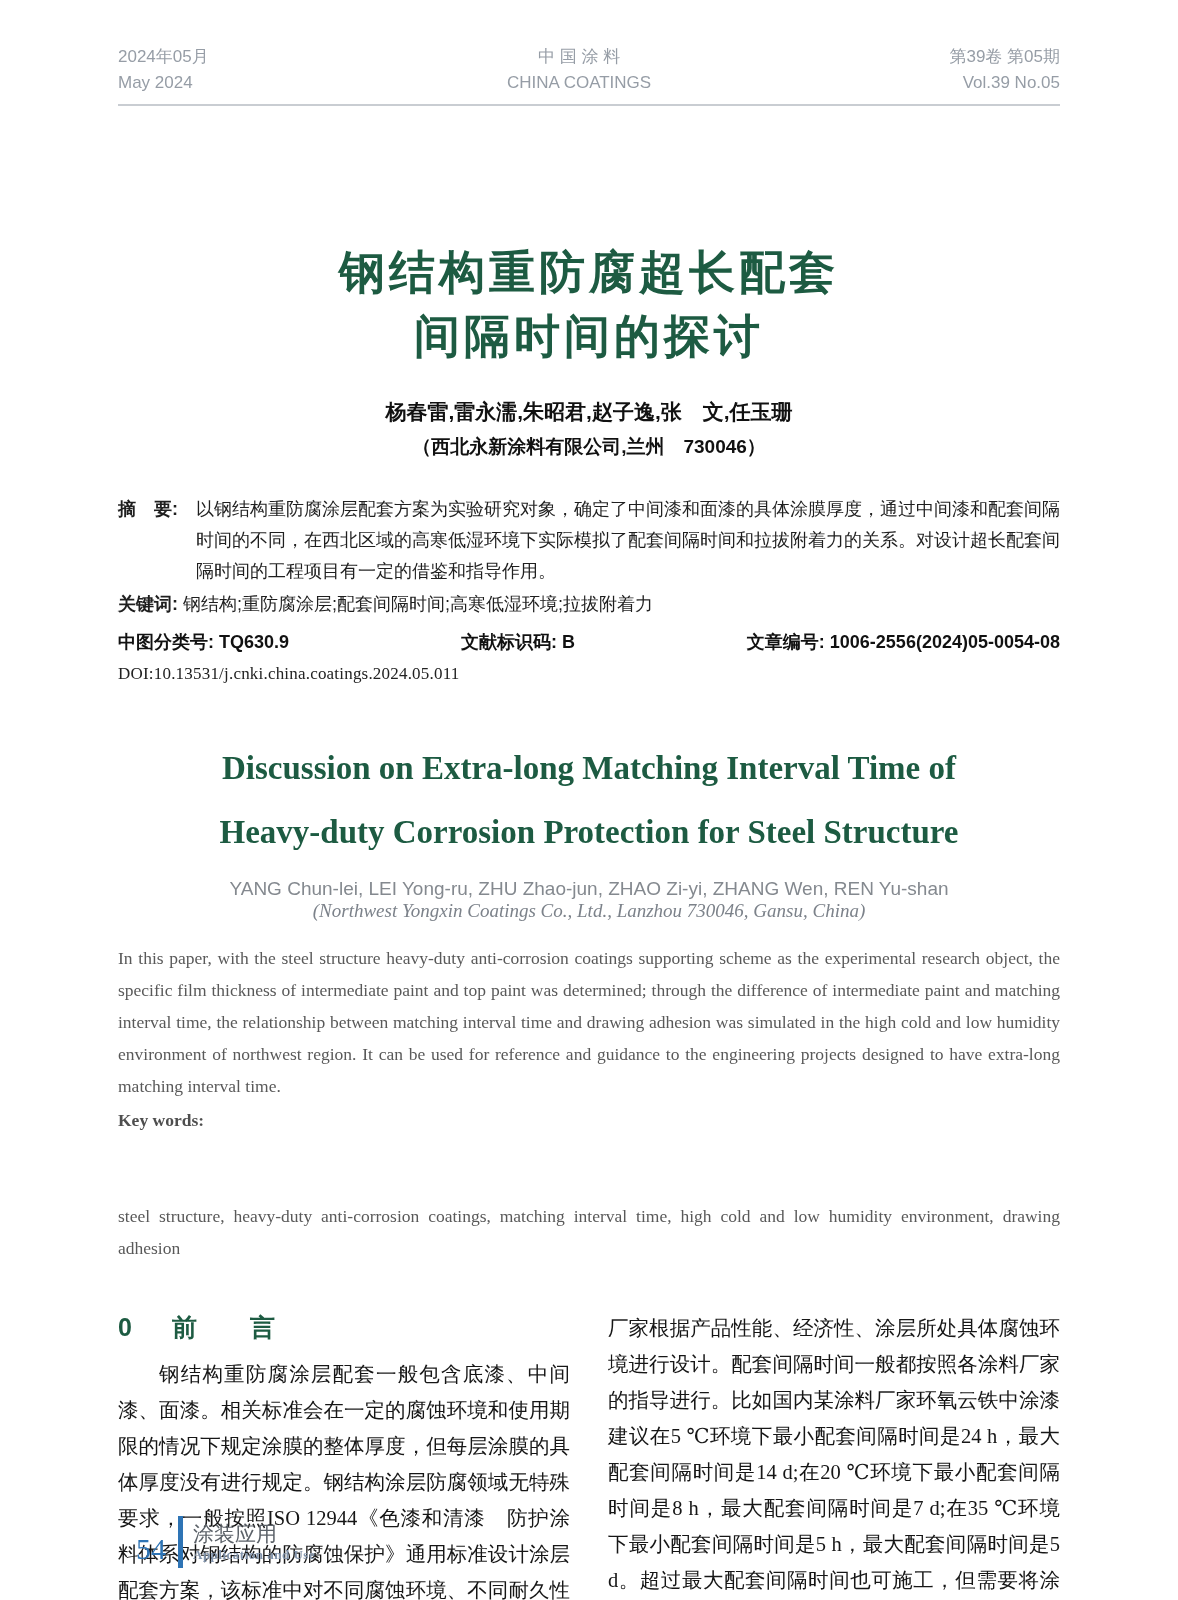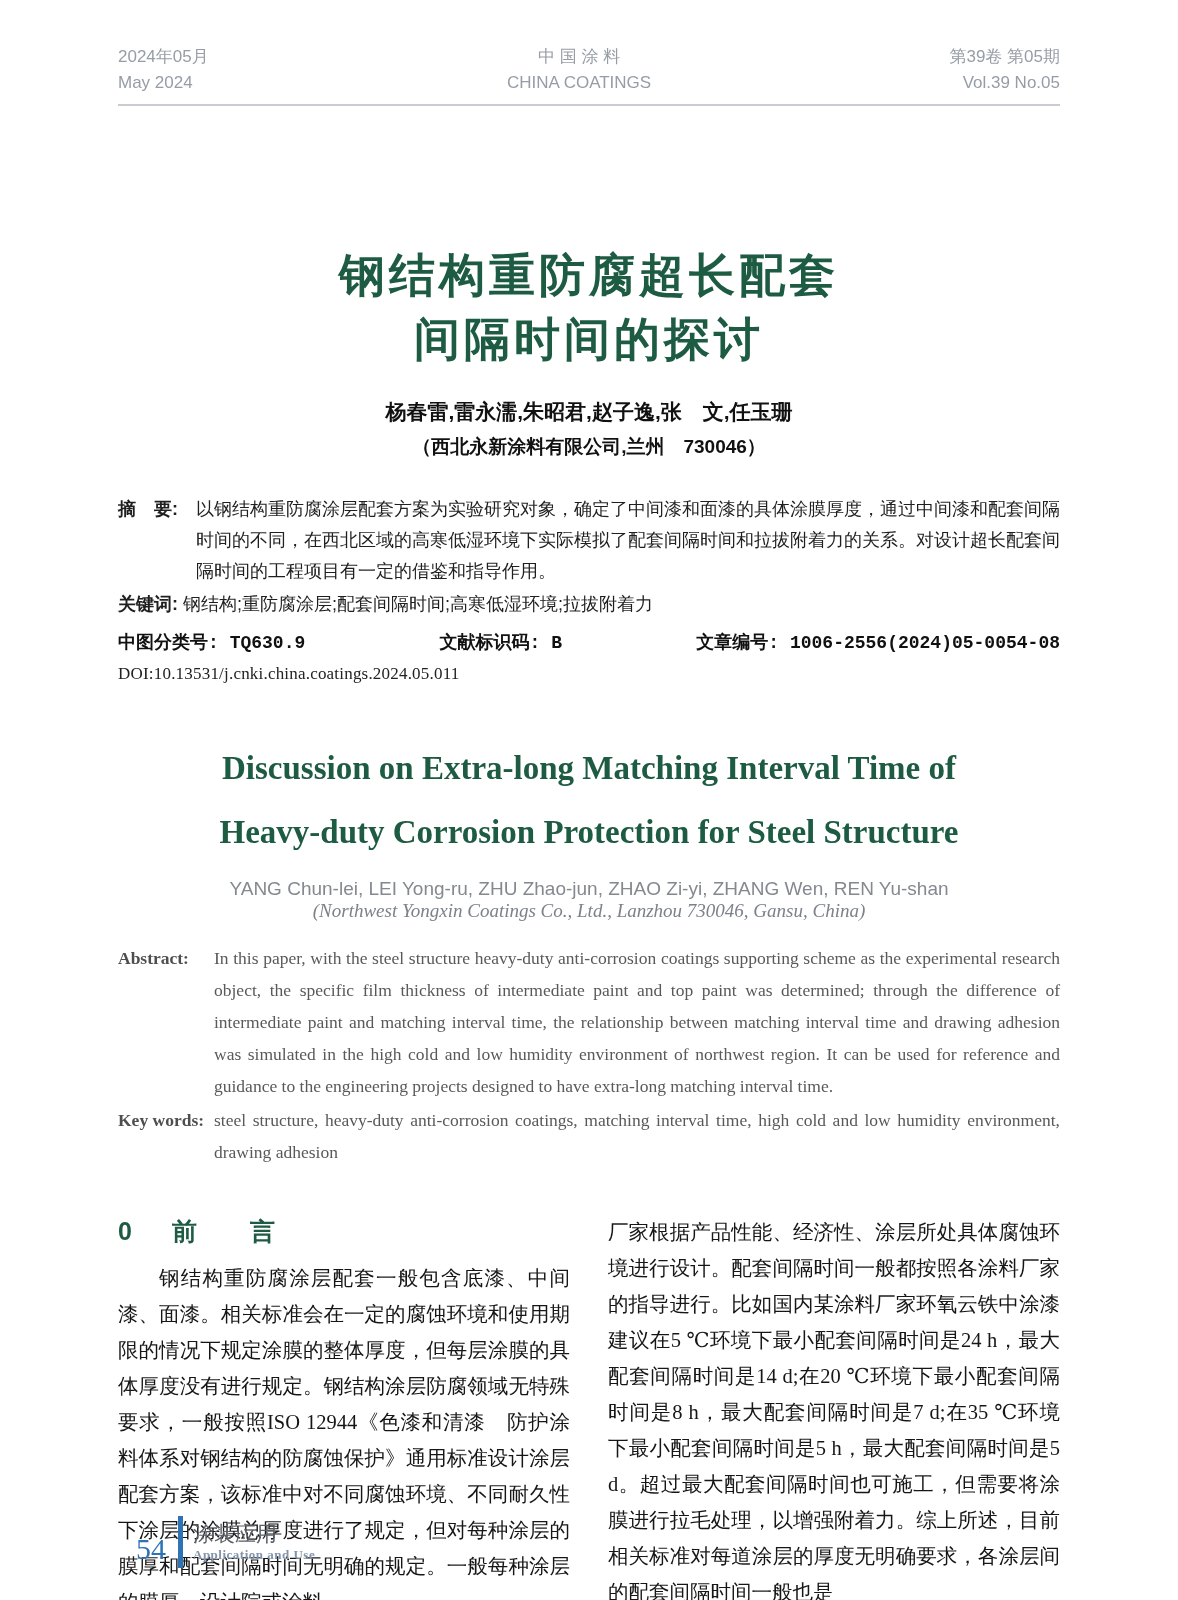--- a/index.html
+++ b/index.html
@@ -18,21 +18,21 @@
     padding-bottom:8px;color:#969da6;
     font-family:"Liberation Sans","DejaVu Sans",sans-serif;font-size:17px;line-height:26px;
   }
   .jheader .col{white-space:nowrap;}
   .jheader .col.center{text-align:center;}
   .jheader .col.right{text-align:right;}
 
   
   .cn-title{
     margin-top:138px;text-align:center;color:#1d5b42;
-    font-family:Liberation Serif, serif;
+    font-family:Liberation Mono, monospace;
     font-weight:bold;font-size:46px;line-height:64px;letter-spacing:4px;
   }
   .cn-authors{
     margin-top:26px;text-align:center;font-size:21px;font-weight:bold;
     font-family:"Liberation Sans","DejaVu Sans",sans-serif;color:#111;
   }
   .cn-affil{
     margin-top:8px;text-align:center;font-size:19px;
     font-family:"Liberation Sans","DejaVu Sans",sans-serif;color:#111;font-weight:bold;
   }
@@ -47,21 +47,21 @@
   .cn-abs .txt{flex:1;text-align:justify;}
   .cn-kw{
     margin-top:2px;font-family:"Liberation Sans","DejaVu Sans",sans-serif;
     font-size:18px;line-height:31px;color:#1f1f1f;
   }
   .cn-kw .lbl{font-weight:bold;}
 
   
   .meta-row{
     margin-top:10px;display:flex;justify-content:space-between;
-    font-family:Liberation Mono, monospace;
+    font-family:Liberation Sans, sans-serif;
     font-size:18px;color:#111;gap:47px;
   }
   .meta-row .lbl{font-weight:bold;}
   .meta-row .val{font-weight:600;}
   .doi-line{margin-top:10px;font-size:17px;color:#222;letter-spacing:.2px;}
 
   
   .en-title{
     margin-top:52px;text-align:center;color:#1d5b42;
     font-weight:bold;font-size:33px;line-height:64px;
@@ -69,21 +69,21 @@
   .en-authors{margin-top:14px;text-align:center;font-family:"Liberation Sans","DejaVu Sans",sans-serif;
     font-size:19px;color:#84898f;}
   .en-affil{text-align:center;font-style:italic;font-size:19px;color:#7c828a;}
 
   
   .en-abs{
     margin-top:20px;display:flex;font-size:17.5px;line-height:32px;color:#595959;
   }
   .en-abs .lbl{flex:0 0 96px;font-weight:bold;color:#4e4e4e;white-space:nowrap;}
   .en-abs .txt{flex:1;text-align:justify;}
-  .en-kw{margin-top:2px;display:flex;font-size:17.5px;line-height:32px;color:#595959;}
+  .en-kw{margin-top:2px;display:flex;font-size:17.5px;line-height:32px;color:#595959;flex-direction:column;}
   .en-kw .lbl{flex:0 0 96px;font-weight:bold;color:#4e4e4e;white-space:nowrap;}
   .en-kw .txt{flex:1;text-align:justify;}
 
   
   .bodycols{margin-top:46px;display:flex;gap:38px;}
   .colL,.colR{flex:1;}
   .sec-head{
     font-family:"Liberation Sans","DejaVu Sans",sans-serif;
     color:#1d5b42;font-weight:bold;font-size:25px;line-height:34px;
     margin-bottom:12px;display:flex;align-items:baseline;
@@ -165,21 +165,20 @@
     <div class="doi-line">DOI:10.13531/j.cnki.china.coatings.2024.05.011</div>
 
     <div class="en-title">
       <div>Discussion on Extra-long Matching Interval Time of</div>
       <div>Heavy-duty Corrosion Protection for Steel Structure</div>
     </div>
     <div class="en-authors">YANG Chun-lei, LEI Yong-ru, ZHU Zhao-jun, ZHAO Zi-yi, ZHANG Wen, REN Yu-shan</div>
     <div class="en-affil">(Northwest Yongxin Coatings Co., Ltd., Lanzhou 730046, Gansu, China)</div>
 
     <div class="en-abs">
-      <div class="lbl">Abstract:</div>
       <div class="txt">In this paper, with the steel structure heavy-duty anti-corrosion coatings supporting scheme as the experimental research object, the specific film thickness of intermediate paint and top paint was determined; through the difference of intermediate paint and matching interval time, the relationship between matching interval time and drawing adhesion was simulated in the high cold and low humidity environment of northwest region. It can be used for reference and guidance to the engineering projects designed to have extra-long matching interval time.</div>
     </div>
     <div class="en-kw">
       <div class="lbl">Key words:</div>
       <div class="txt">steel structure, heavy-duty anti-corrosion coatings, matching interval time, high cold and low humidity environment, drawing adhesion</div>
     </div>
 
     <div class="bodycols">
       <div class="colL">
         <div class="sec-head">

